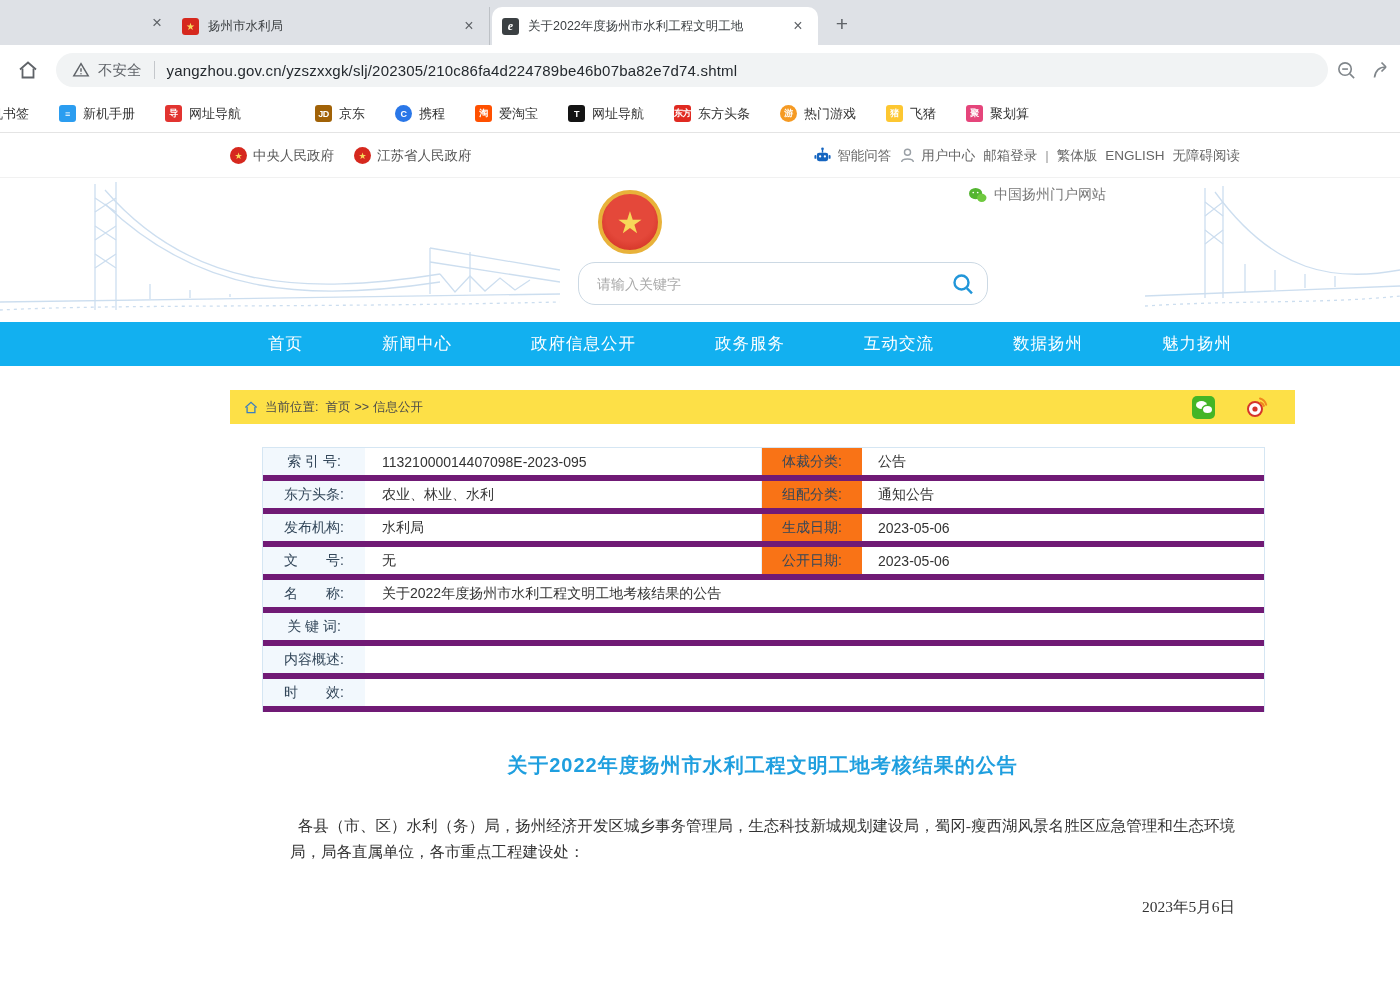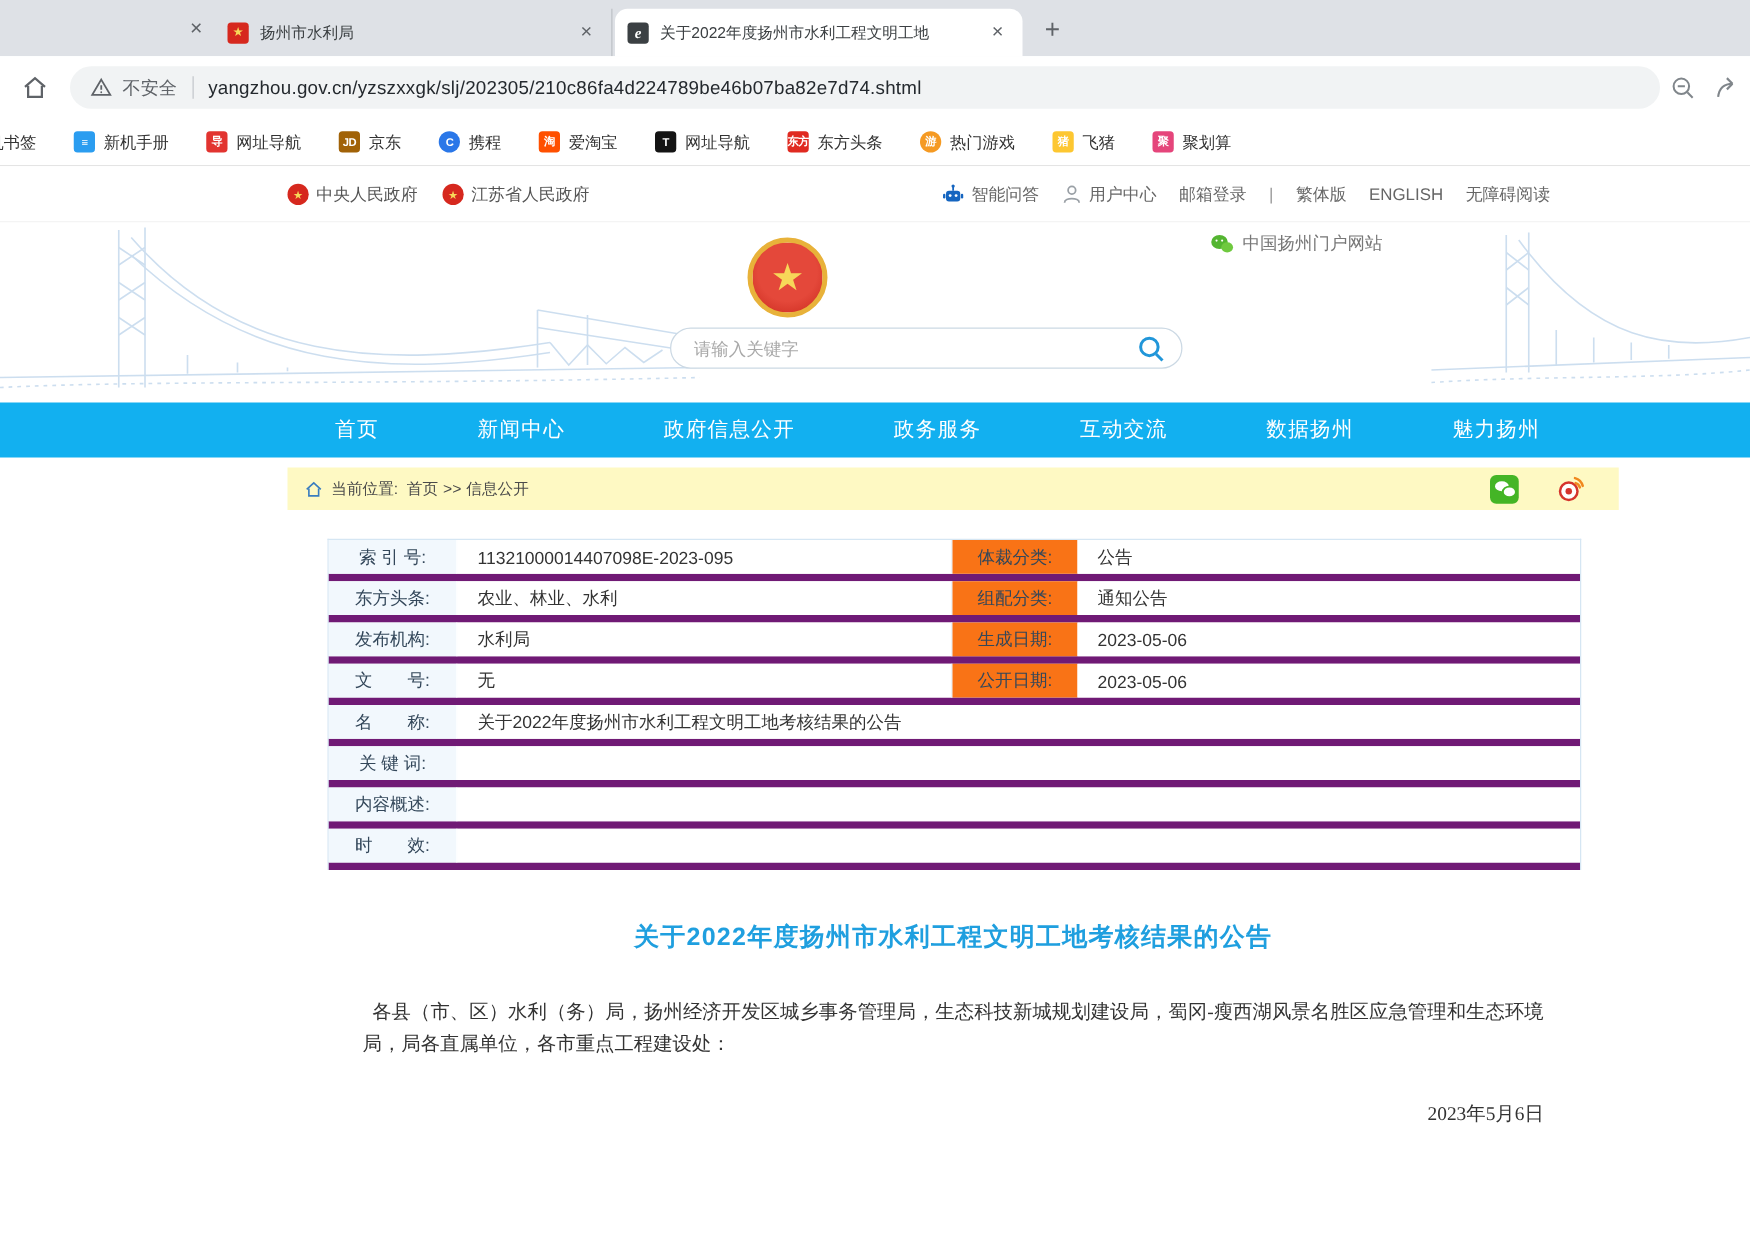--- a/index.html
+++ b/index.html
@@ -54,57 +54,57 @@
 
   
   .govbar { position:absolute; left:0; top:133px; width:1400px; height:45px; background:#fff;
     border-bottom:1px solid #f1f1f1; }
   .gov-inner { position:absolute; left:230px; width:1010px; height:45px; display:flex;
     align-items:center; font-size:13.5px; color:#555; }
   .gov-left { display:flex; align-items:center; gap:20px; }
   .gov-link { display:flex; align-items:center; gap:6px; }
   .mini-emblem { width:17px; height:17px; border-radius:50%; background:#d6281e;
     color:#f7d759; font-size:9px; display:flex; align-items:center; justify-content:center; }
-  .gov-right { margin-left:auto; display:flex; align-items:center; gap:18px; color:#666; }
+  .gov-right { margin-left:auto; display:flex; align-items:center; gap:8px; color:#666; }
   .gov-right .item { display:flex; align-items:center; gap:5px; }
   .gov-sep { color:#999; }
 
   
   .banner { position:absolute; left:0; top:178px; width:1400px; height:144px; background:#fff;
     overflow:hidden; }
   .sketch { position:absolute; top:0; opacity:.75; }
   .sketch.left { left:0; } .sketch.right { right:0; }
   .logo-wrap { position:absolute; left:598px; top:12px; display:flex; align-items:center; }
   .emblem-big { width:64px; height:64px; border-radius:50%;
     background:radial-gradient(circle at 50% 42%, #e4483a 0 55%, #c9281c 100%);
     border:4px solid #e8b23a; color:#f7d759; font-size:30px; display:flex;
     align-items:center; justify-content:center; }
   .site-text { margin-left:14px; }
   .site-name { font-size:38px; font-weight:bold; color:#c01a26; letter-spacing:3px;
     font-family:"Liberation Sans",sans-serif; line-height:1.1; }
   .site-url { margin-top:4px; font-size:13px; color:#9a9a9a; letter-spacing:7px; }
   .portal { position:absolute; left:968px; top:8px; display:flex; align-items:center; gap:7px;
     font-size:14px; color:#777; }
-  .searchbox { position:absolute; left:536px; top:84px; width:410px; height:33px;
+  .searchbox { position:absolute; left:578px; top:84px; width:410px; height:43px;
     border:1px solid #ccd9e4; border-radius:17px; background:#fff; display:flex;
     align-items:center; padding:0 12px 0 18px; }
   .searchbox input { flex:1; border:none; outline:none; font-size:14px; color:#333;
     font-family:"Liberation Sans",sans-serif; background:transparent; }
   .searchbox input::placeholder { color:#a9a9a9; }
 
   
   .navbar { position:absolute; left:0; top:322px; width:1400px; height:44px;
     background:#12b0f0; }
   .nav-inner { position:absolute; left:240px; width:1020px; height:44px; display:flex;
     justify-content:space-between; align-items:center; padding:0 28px; }
   .nav-item { color:#fff; font-size:16.5px; letter-spacing:1px; cursor:pointer; }
 
   
   .content { position:absolute; left:230px; top:366px; width:1065px; }
-  .breadcrumb { margin-top:8px; height:34px; background:#fef9c3; display:flex;
+  .breadcrumb { margin-top:24px; height:34px; background:#fde047; display:flex;
     align-items:center; padding:0 14px; font-size:12.5px; color:#4a4a4a; }
   .crumb-txt { margin-left:7px; }
   .crumb-link { cursor:pointer; }
   .crumb-sep { margin:0 4px; }
   .crumb-icons { margin-left:auto; display:flex; align-items:center; gap:30px;
     padding-right:12px; }
   .wechat-sq { width:23px; height:23px; border-radius:5px; background:#44b526;
     position:relative; }
   .wechat-sq::before { content:""; position:absolute; left:4px; top:5px; width:11px;
     height:8px; background:#fff; border-radius:50%; }
@@ -191,21 +191,21 @@
     </span>
     <span class="bm">
       <span class="bm-ico" style="background: rgb(43, 157, 240);">≡</span>
       <span>新机手册</span>
     </span>
     <span class="bm">
       <span class="bm-ico" style="background: rgb(226, 52, 48);">导</span>
       <span>网址导航</span>
     </span>
     <span class="bm">
-      <span class="bm-ico" style="background: #a16207;">JD</span>
+      <span class="bm-ico" style="background: #a16207; margin-left: 44px;">JD</span>
       <span>京东</span>
     </span>
     <span class="bm">
       <span class="bm-ico round" style="background: rgb(42, 119, 232);">C</span>
       <span>携程</span>
     </span>
     <span class="bm">
       <span class="bm-ico" style="background: rgb(255, 80, 0);">淘</span>
       <span>爱淘宝</span>
     </span>

